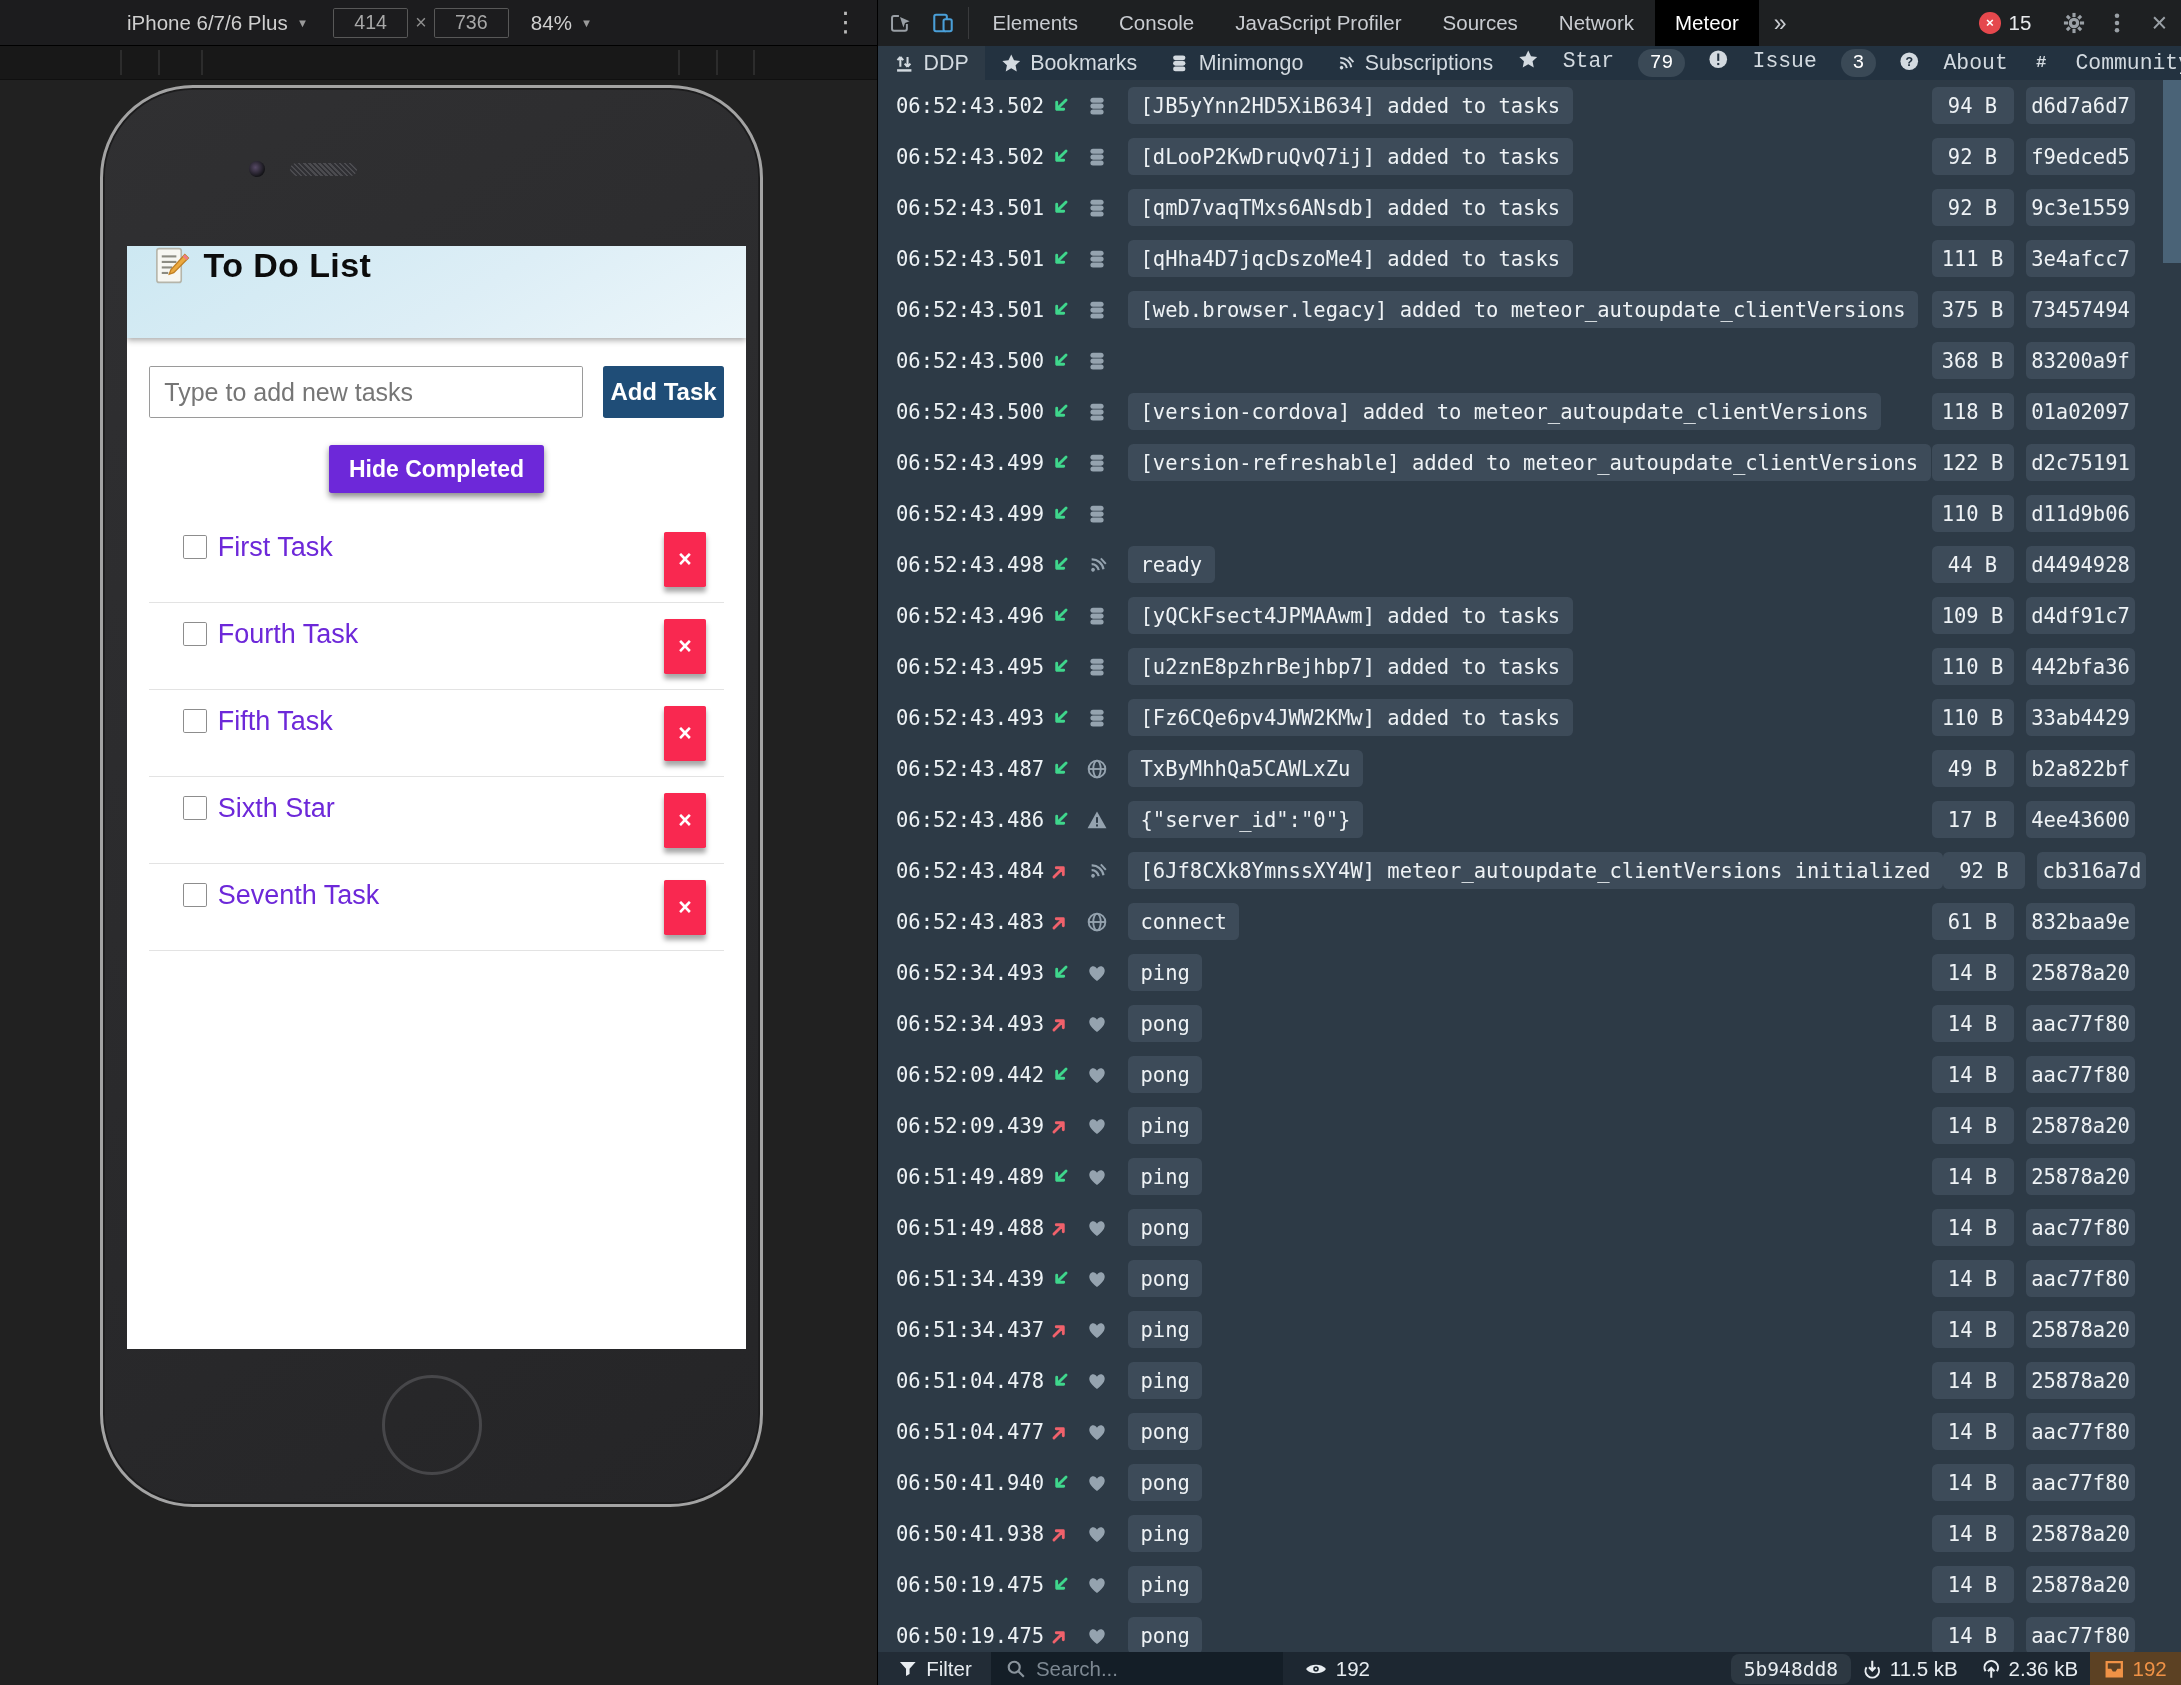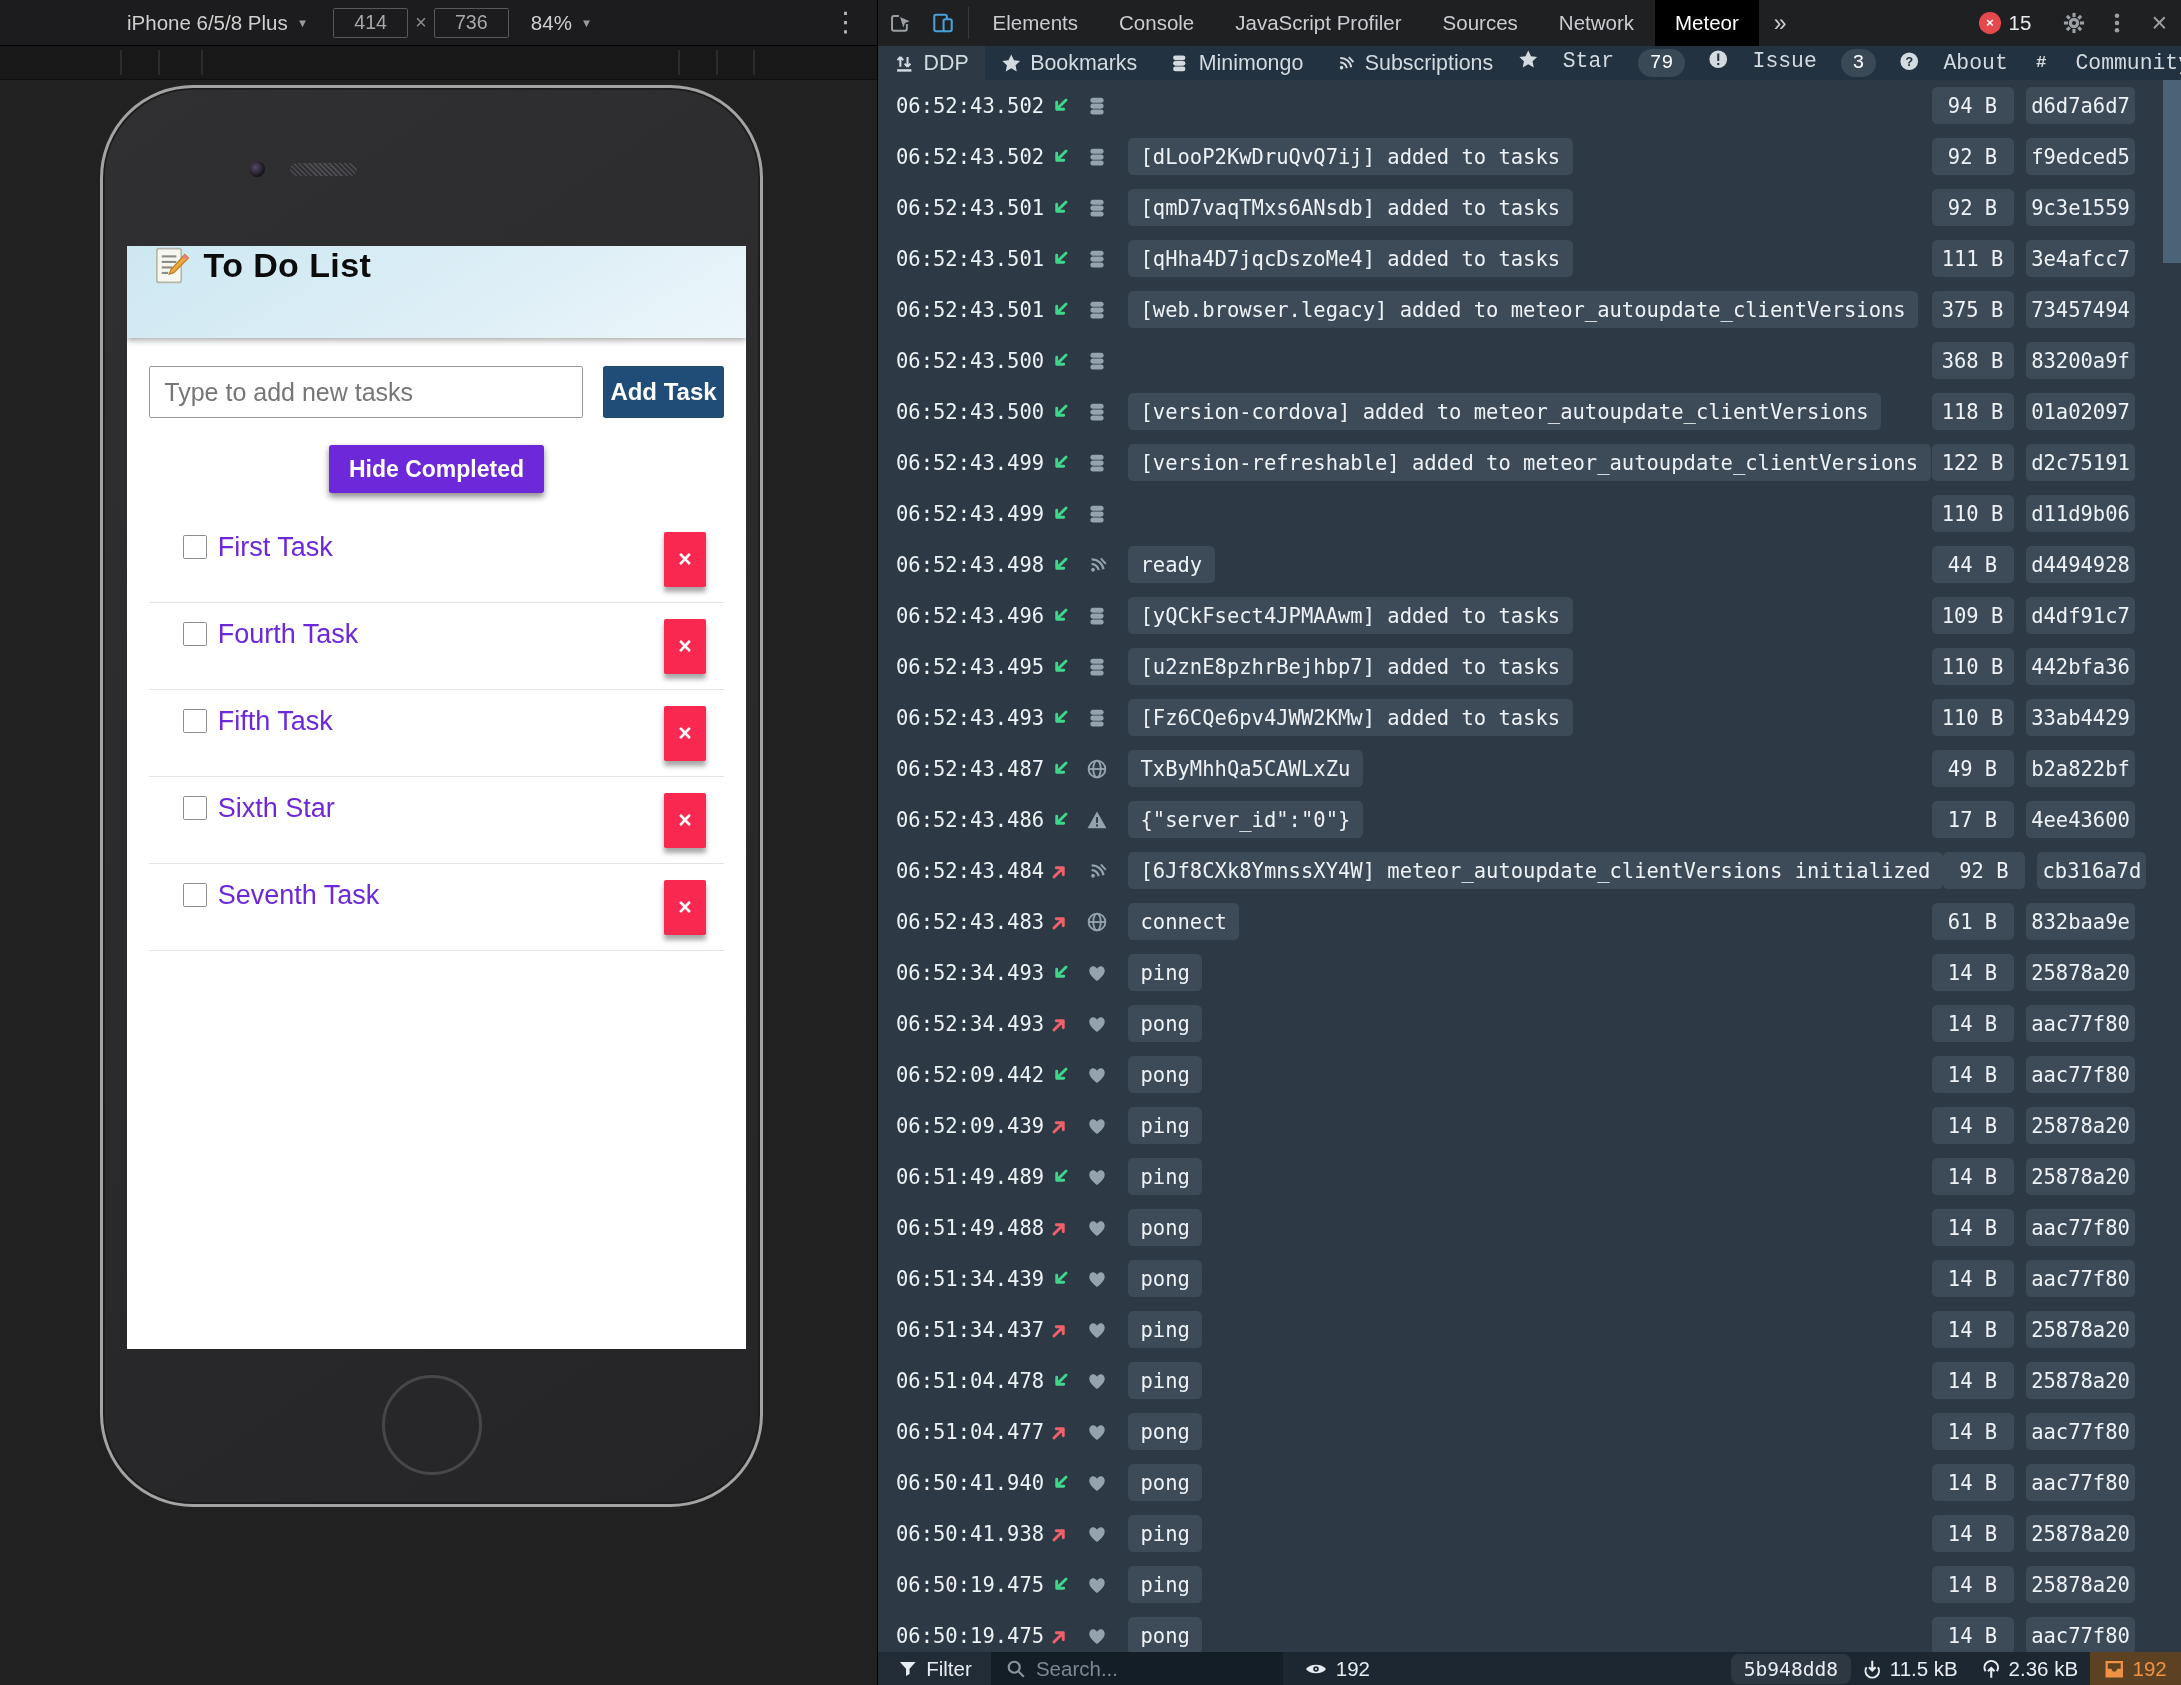--- a/index.html
+++ b/index.html
@@ -113,21 +113,21 @@
   #total-group svg { width:20.5px; height:20.5px; }
 </style>
 </head>
 <body>
 
 <div id="stage">
 
   <div id="left-pane">
     <div id="device-toolbar">
       <div class="dt-item">
-        <span>iPhone 6/5/8 Plus</span>
+        <span>iPhone 6/7/6 Plus</span>
         <span class="caret">▼</span>
       </div>
       <input class="dim-input" style="margin-left: 25px;" value="414">
       <span class="times">×</span>
       <input class="dim-input" value="736" style="">
       <div class="dt-item" style="margin-left:22px">
         <span>84%</span>
         <span class="caret">▼</span>
       </div>
       <span id="toolbar-dots">⋮</span>
@@ -356,20 +356,21 @@
               <path d="M15.5 4.5 L7 13 M7 13 V6.6 M7 13 H13.4" fill="none" stroke="currentColor" stroke-width="2.6" stroke-linecap="round"></path>
             </svg>
           </span>
           <span class="lico" style="display: inline-flex; align-items: center;">
             <svg viewBox="0 0 20 20" fill="currentColor">
               <rect x="4" y="2.4" width="12" height="4.6" rx="2.3"></rect>
               <rect x="4" y="7.8" width="12" height="4.6" rx="2.3"></rect>
               <rect x="4" y="13.2" width="12" height="4.6" rx="2.3"></rect>
             </svg>
           </span>
+          <span class="lmsg">[JB5yYnn2HD5XiB634] added to tasks</span>
           <span class="lspacer"></span>
           <span class="lsize">94 B</span>
           <span class="lhash">d6d7a6d7</span>
         </div>
         <div class="lrow">
           <span class="ltime">06:52:43.502</span>
           <span class="ldir in">
             <svg viewBox="0 0 20 20">
               <path d="M15.5 4.5 L7 13 M7 13 V6.6 M7 13 H13.4" fill="none" stroke="currentColor" stroke-width="2.6" stroke-linecap="round"></path>
             </svg>

